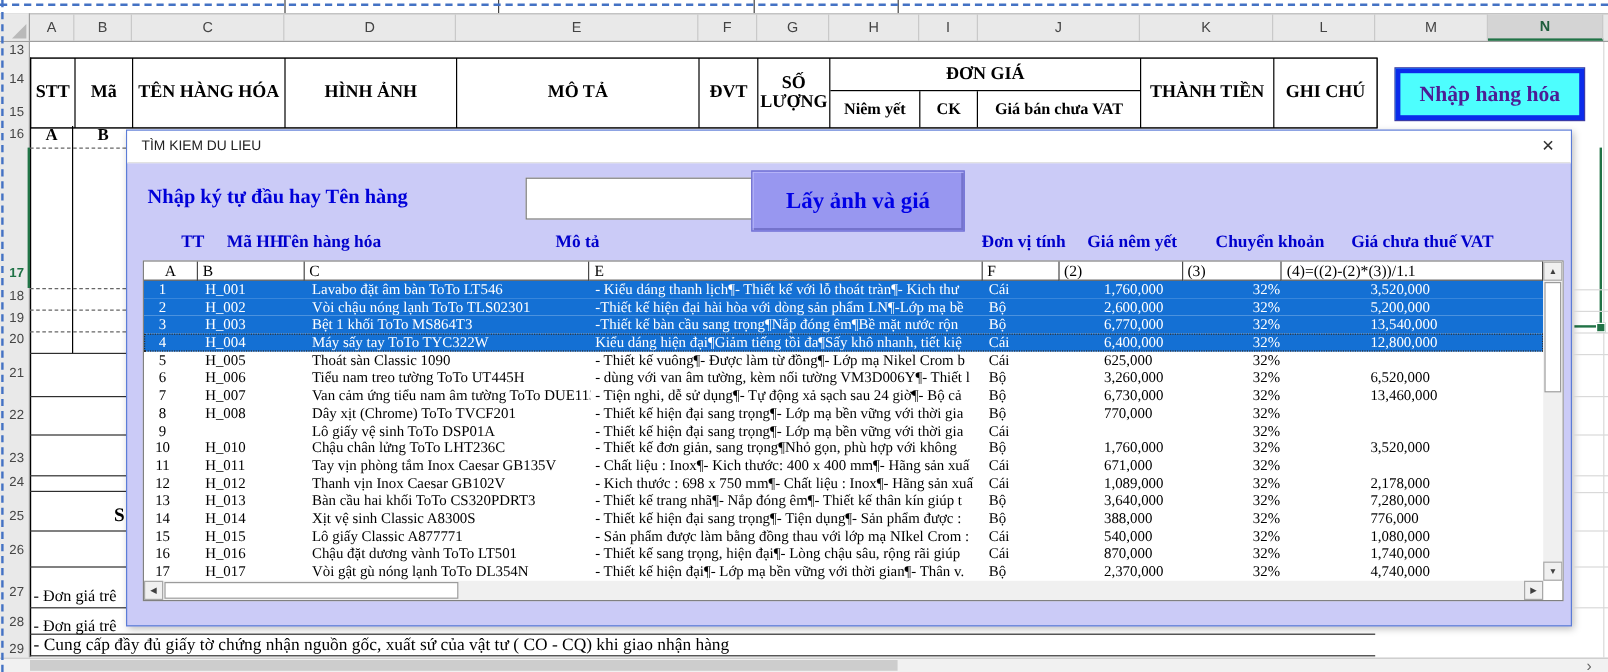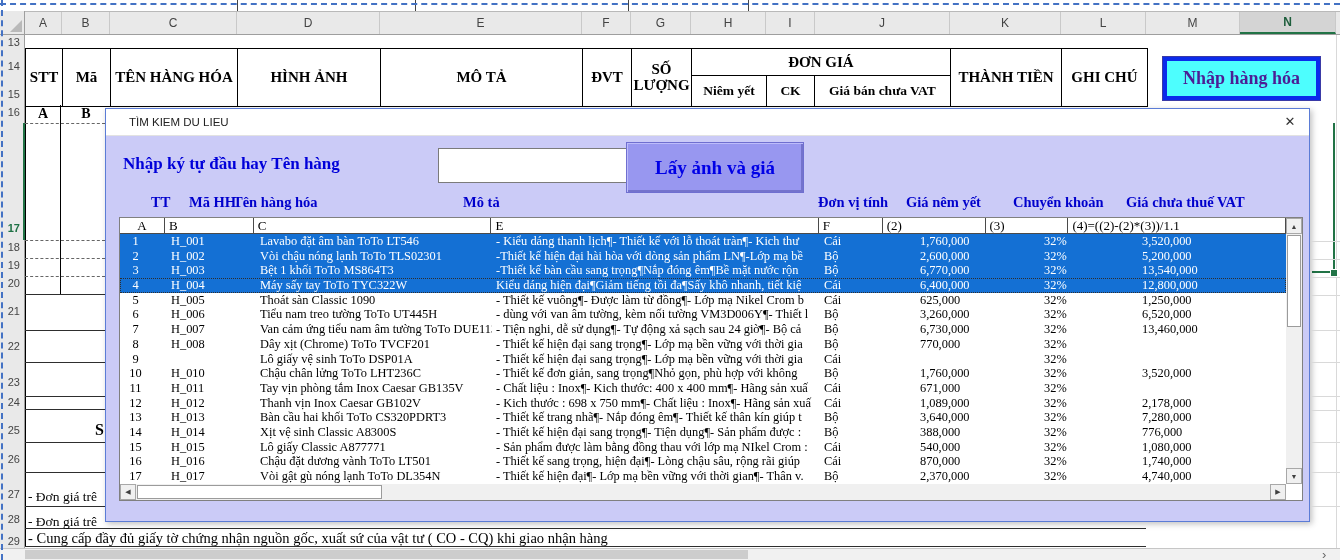--- a/index.html
+++ b/index.html
@@ -58,21 +58,21 @@
   #green-handle{left:1330px;top:269px;width:6px;height:6px;background:#217346;border:1px solid #fff;}
 
   #bottom-scroll{left:0;top:548px;width:1340px;height:12px;background:#F1F1F1;border-top:1px solid #C6C6C6;box-sizing:border-box;}
   #bottom-thumb{left:25px;top:550px;width:723px;height:9px;background:#CDCDCD;}
   #bottom-right-arrow{left:1322px;top:547px;font-size:13px;color:#666;}
 
   
   #dialog{left:105px;top:108px;width:1205px;height:414px;background:#CBCBF7;border:1.5px solid #5B7CD6;box-sizing:border-box;
      box-shadow:2px 2px 6px rgba(0,0,0,.25);}
   #dlg-titlebar{position:absolute;left:0;top:0;width:100%;height:27px;background:#FFFFFF;border-bottom:1px solid #E2E2E2;box-sizing:border-box;}
-  #dlg-title{position:absolute;left:23px;top:7px;font-size:11.5px;color:#222;}
+  #dlg-title{position:absolute;left:12px;top:7px;font-size:11.5px;color:#222;}
   #dlg-close{position:absolute;right:10px;top:5px;width:18px;height:18px;text-align:center;font-size:13px;color:#333;cursor:pointer;}
   #search-label{position:absolute;left:17px;top:45px;font-family:"Liberation Serif",serif;font-weight:bold;font-size:17px;color:#0000D9;}
   #search-input{position:absolute;left:332px;top:39px;width:175px;height:33px;background:#fff;border:1px solid #7B7B7B;
      font-size:15px;padding:0 6px;box-sizing:content-box;}
   #fetch-btn{position:absolute;left:520px;top:33px;width:178px;height:51px;background:#9897F0;
      border:1px solid #6F6FD0;box-shadow:inset 1px 1px 0 #BDBCFA, inset -2px -2px 0 #7473CC;
      display:flex;align-items:center;justify-content:center;cursor:pointer;
      font-family:"Liberation Serif",serif;font-weight:bold;font-size:19px;color:#0000E6;box-sizing:border-box;}
   .list-col-label{position:absolute;top:85px;font-family:"Liberation Serif",serif;font-weight:bold;font-size:14.5px;color:#0000CC;white-space:nowrap;}
 
@@ -275,21 +275,20 @@
             <div class="lc" style="width: 218px; padding-left: 72px;">12,800,000</div>
           </div>
           <div class="lrow">
             <div class="lc" style="width: 45px; text-align: center; padding-right: 14px;">5</div>
             <div class="lc" style="width: 89px; padding-left: 6px;">H_005</div>
             <div class="lc" style="width: 238px; padding-left: 6px;">Thoát sàn Classic 1090</div>
             <div class="lc" style="width: 328px; padding-left: 4px;">- Thiết kế vuông¶- Được làm từ đồng¶- Lớp mạ Nikel Crom b</div>
             <div class="lc" style="width: 64px; padding-left: 4px;">Cái</div>
             <div class="lc" style="width: 103px; padding-left: 36px;">625,000</div>
             <div class="lc" style="width: 83px; padding-left: 57px;">32%</div>
-            <div class="lc" style="width: 218px; padding-left: 72px;">1,250,000</div>
           </div>
           <div class="lrow">
             <div class="lc" style="width: 45px; text-align: center; padding-right: 14px;">6</div>
             <div class="lc" style="width: 89px; padding-left: 6px;">H_006</div>
             <div class="lc" style="width: 238px; padding-left: 6px;">Tiểu nam treo tường ToTo  UT445H</div>
             <div class="lc" style="width: 328px; padding-left: 4px;">- dùng với van âm tường, kèm nối tường VM3D006Y¶- Thiết l</div>
             <div class="lc" style="width: 64px; padding-left: 4px;">Bộ</div>
             <div class="lc" style="width: 103px; padding-left: 36px;">3,260,000</div>
             <div class="lc" style="width: 83px; padding-left: 57px;">32%</div>
             <div class="lc" style="width: 218px; padding-left: 72px;">6,520,000</div>

